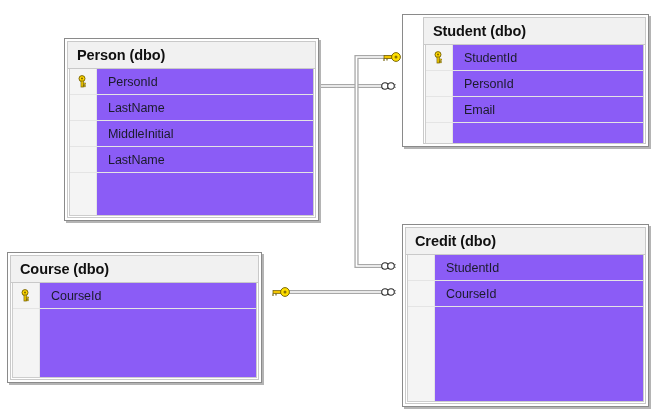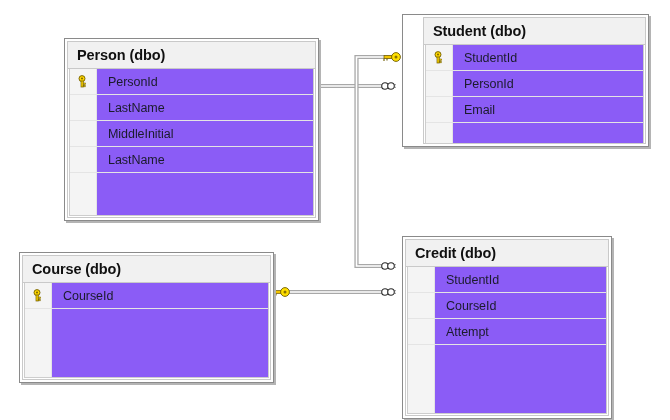--- a/index.html
+++ b/index.html
@@ -216,21 +216,21 @@
           <div class="fieldname">Email</div>
         </div>
         <div class="row filler">
           <div class="keycell"></div>
           <div class="fieldname"></div>
         </div>
       </div>
     </div>
   </div>
 
-  <div class="table-box" id="tbl-course" style="left:19px; top:252px; width:255px; height:131px;">
+  <div class="table-box" id="tbl-course" style="left:7px; top:252px; width:255px; height:131px;">
     <div class="table-inner">
       <div class="table-header">Course (dbo)</div>
       <div class="grid">
         <div class="row">
           <div class="keycell">
             <svg class="pk-icon" viewBox="0 0 13 13">
               <circle cx="5" cy="3.6" r="3" fill="#ffd700" stroke="#6e5b00" stroke-width="0.9"></circle>
               <circle cx="5" cy="3.6" r="1" fill="#7a6500"></circle>
               <rect x="4" y="6" width="2.2" height="6" fill="#ffd700" stroke="#6e5b00" stroke-width="0.7"></rect>
               <rect x="6.2" y="8" width="2.4" height="1.5" fill="#ffd700" stroke="#6e5b00" stroke-width="0.6"></rect>
@@ -240,36 +240,32 @@
           <div class="fieldname">CourseId</div>
         </div>
         <div class="row filler">
           <div class="keycell"></div>
           <div class="fieldname"></div>
         </div>
       </div>
     </div>
   </div>
 
-  <div class="table-box" id="tbl-credit" style="left:402px; top:236px; width:210px; height:183px;">
+  <div class="table-box" id="tbl-credit" style="left:402px; top:224px; width:247px; height:183px;">
     <div class="table-inner">
       <div class="table-header">Credit (dbo)</div>
       <div class="grid">
         <div class="row">
           <div class="keycell"></div>
           <div class="fieldname">StudentId</div>
         </div>
         <div class="row">
           <div class="keycell"></div>
           <div class="fieldname">CourseId</div>
         </div>
-        <div class="row">
-          <div class="keycell"></div>
-          <div class="fieldname">Attempt</div>
-        </div>
         <div class="row filler">
           <div class="keycell"></div>
           <div class="fieldname"></div>
         </div>
       </div>
     </div>
   </div>
 
 </div>
 

